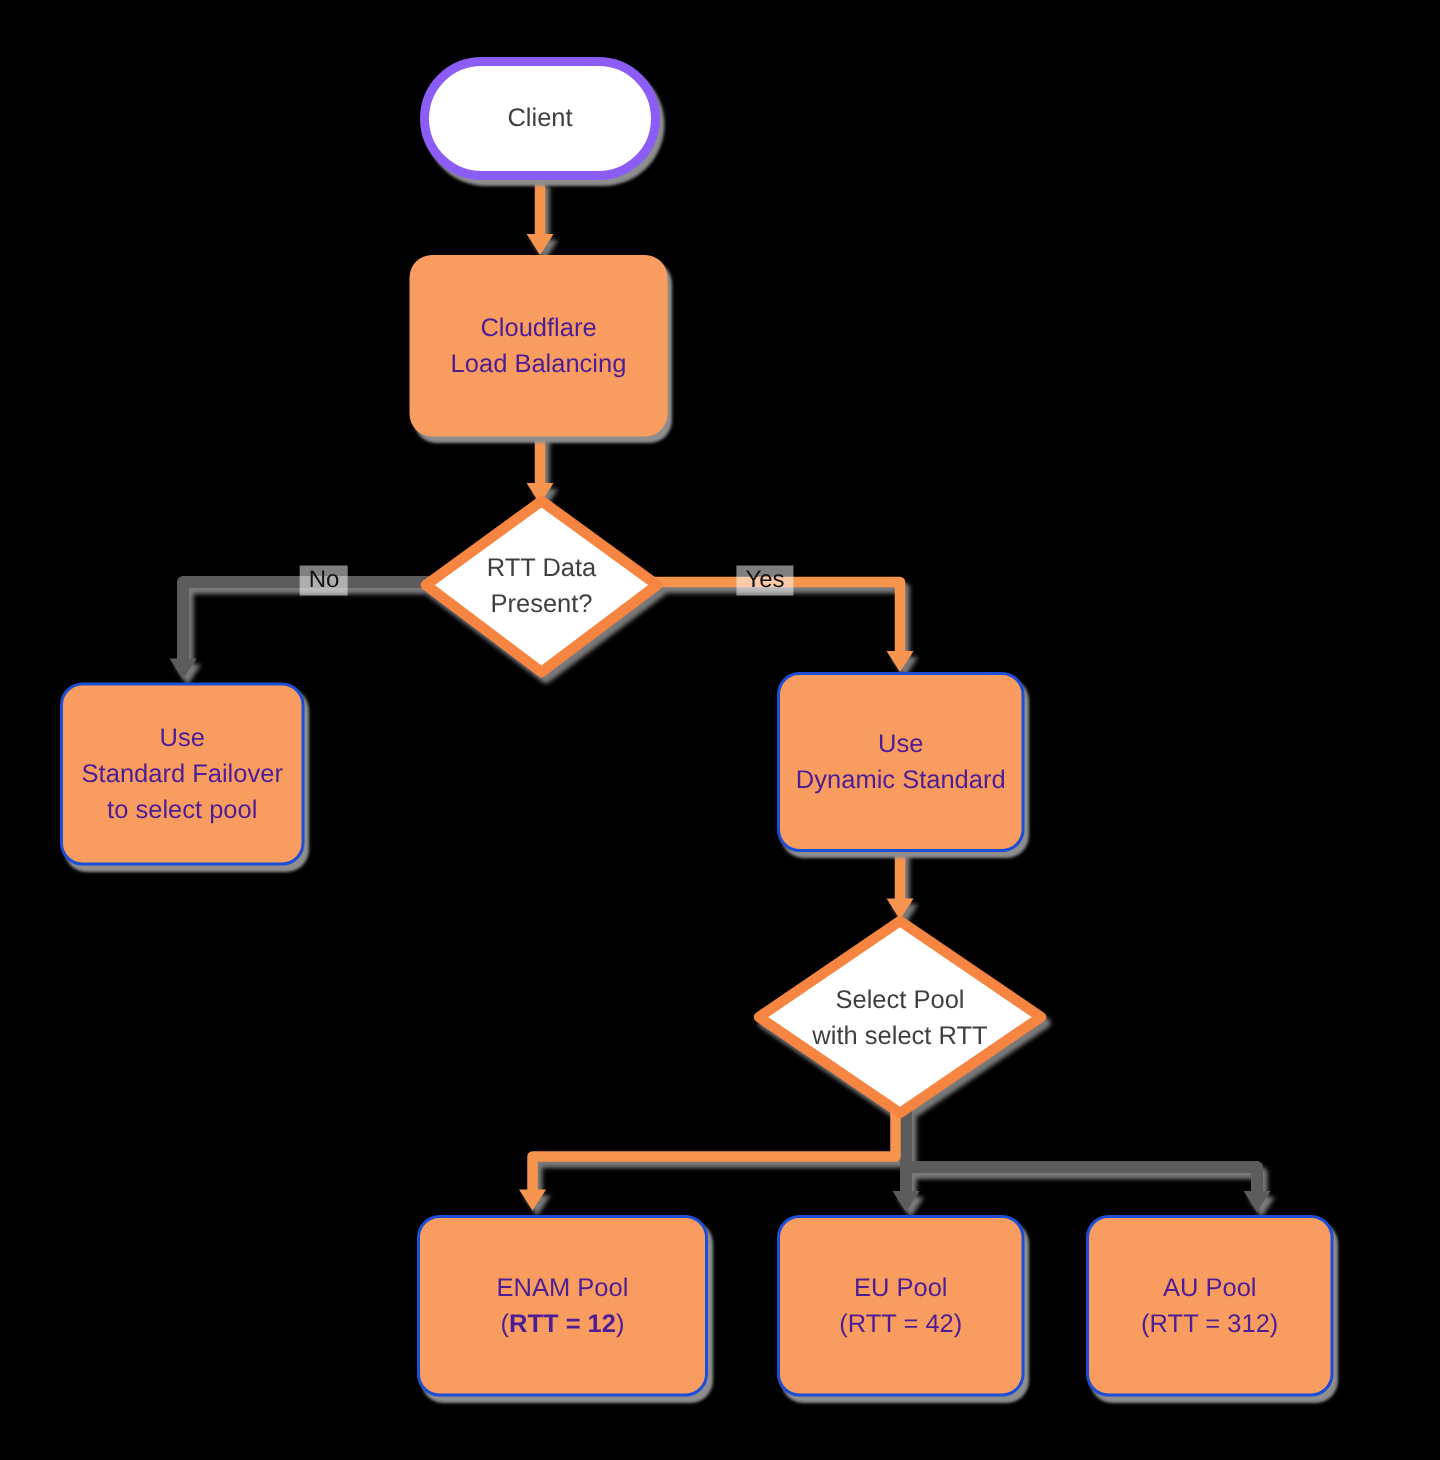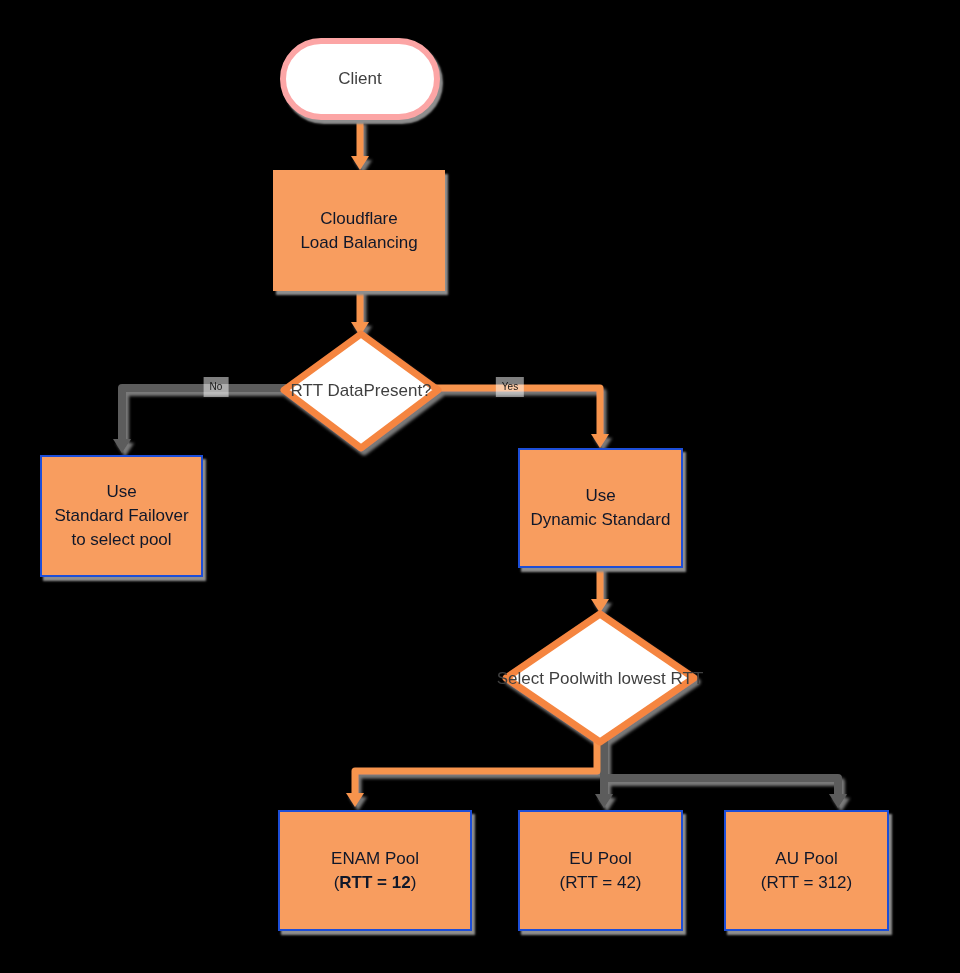--- a/index.html
+++ b/index.html
@@ -7,35 +7,35 @@
     position:relative;width:960px;height:973px;background:#000000;
     font-family:"Liberation Sans",sans-serif;overflow:hidden;
   }
   .canvas svg{position:absolute;left:0;top:0;}
   .node{
     position:absolute;display:flex;flex-direction:column;align-items:center;justify-content:center;
     box-sizing:border-box;text-align:center;
     box-shadow:3px 4px 2px #8E8E8E;
   }
   .pill{
-    background:#FFFFFF;border:6px solid #fca5a5;border-radius:44px;
+    background:#FFFFFF;border:6px solid #8b5cf6;border-radius:44px;
     color:#3F3F3F;font-size:17px;
   }
   .orange-box{
-    background:#F89D5F;border-radius:0;color:#0f172a;font-size:17px;line-height:24px;
+    background:#F89D5F;border-radius:15px;color:#4c1d95;font-size:17px;line-height:24px;
   }
   .white-border{border:2px solid #1d4ed8;}
   .diamond-text{
-    position:absolute;display:flex;align-items:center;justify-content:center;
+    position:absolute;display:flex;flex-direction:column;align-items:center;justify-content:center;
     color:#3F3F3F;font-size:17px;line-height:24px;text-align:center;box-shadow:none;
   }
   .edge-label{
     position:absolute;transform:translate(-50%,-50%);
     background:rgba(255,255,255,0.5);color:#141414;
-    font-size:10px;line-height:14px;padding:3px 6px;
+    font-size:16px;line-height:14px;padding:3px 6px;
   }
   .b{font-weight:bold;}
   .line{white-space:nowrap;}
 </style>
 </head>
 <body>
 
 <div class="canvas">
 
   <svg width="960" height="973" viewBox="0 0 960 973">
@@ -98,21 +98,21 @@
     <div class="line">to select pool</div>
   </div>
 
   <div class="node orange-box white-border" style="left:518px;top:448px;width:165px;height:120px;">
     <div class="line">Use</div>
     <div class="line">Dynamic Standard</div>
   </div>
 
   <div class="diamond-text" style="left:510px;top:649px;width:180px;height:60px;">
     <div class="line">Select Pool</div>
-    <div class="line">with lowest RTT</div>
+    <div class="line">with select RTT</div>
   </div>
 
   <div class="node orange-box white-border" style="left:278px;top:810px;width:194px;height:121px;">
     <div class="line">ENAM Pool</div>
     <div class="line"><span>(</span><span class="b">RTT = 12</span><span>)</span></div>
   </div>
 
   <div class="node orange-box white-border" style="left:518px;top:810px;width:165px;height:121px;">
     <div class="line">EU Pool</div>
     <div class="line"><span>(</span><span>RTT = 42</span><span>)</span></div>

